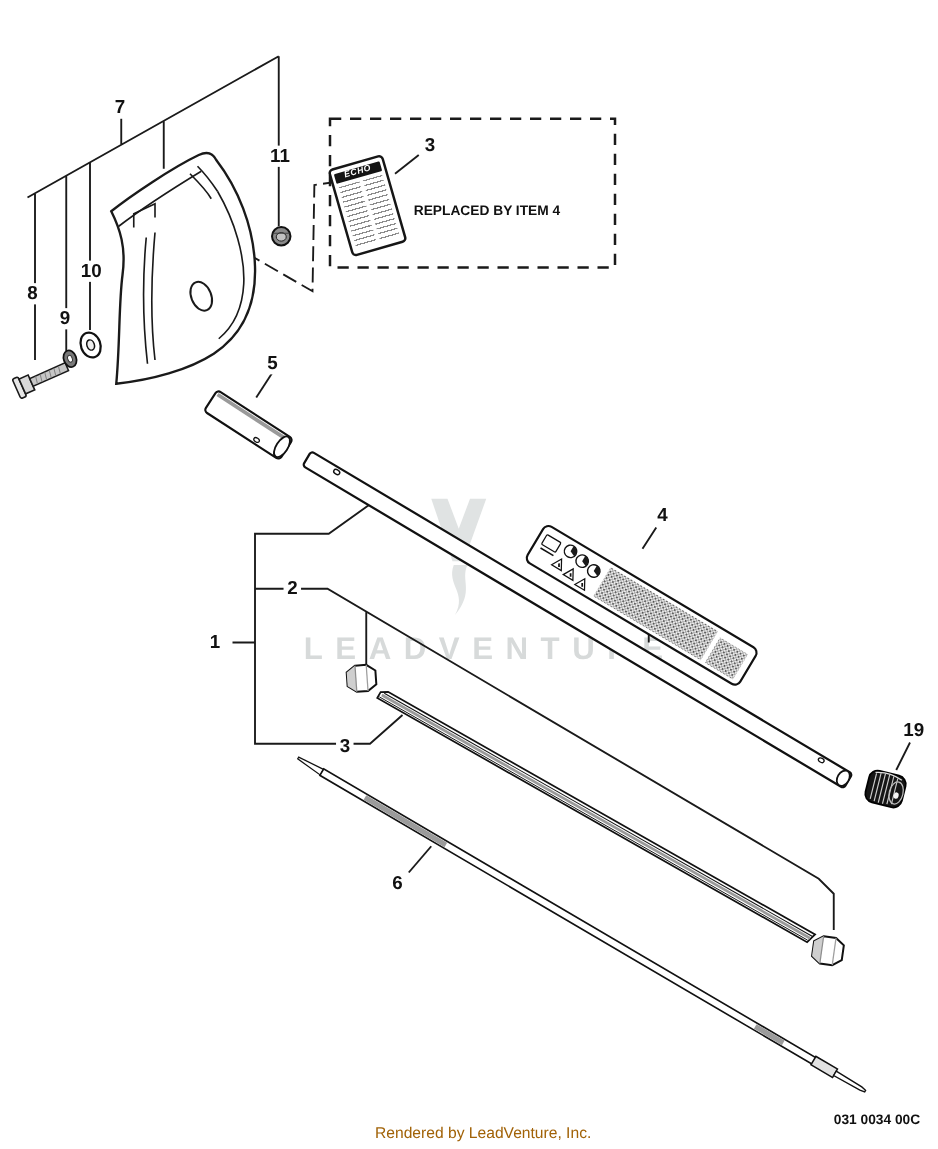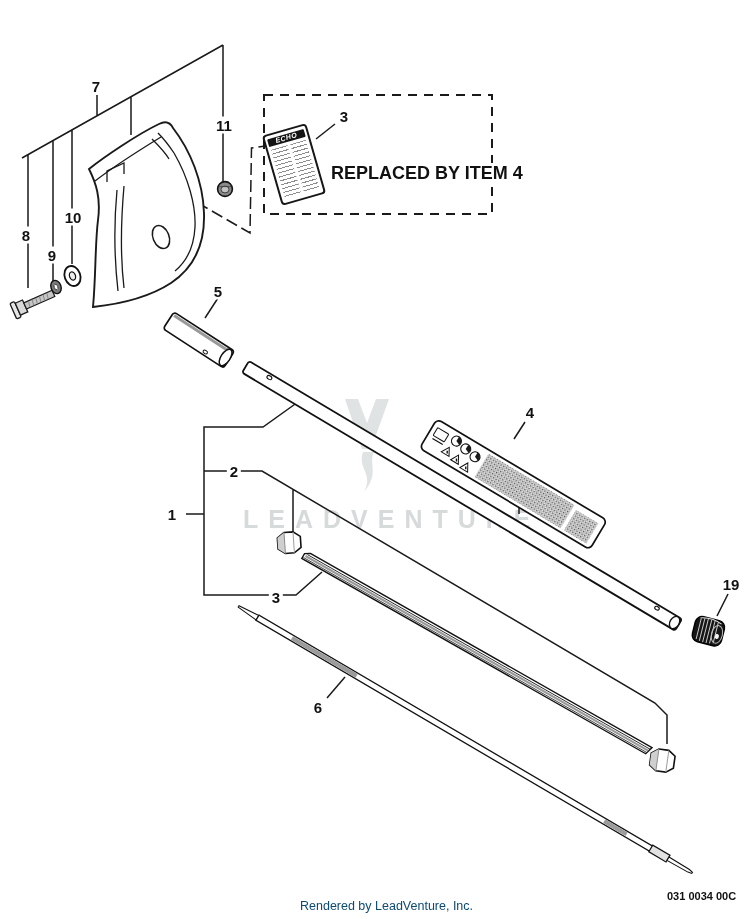--- a/index.html
+++ b/index.html
@@ -11,25 +11,25 @@
   .echo-sticker{position:absolute;left:271px;top:128px;width:46px;height:73px;z-index:2;
                 border:2px solid #161616;border-radius:4px;background:#fff;
                 transform:rotate(-16deg);box-sizing:border-box;}
   .echo-header{margin:3px 2px 2px;background:#141414;color:#fff;font-size:7px;line-height:8px;
                font-weight:bold;font-style:italic;text-align:center;letter-spacing:.5px;border-radius:1px;}
   .echo-lines{display:flex;gap:3px;margin:3px 3px 0;height:50px;}
   .echo-col{flex:1;background:repeating-linear-gradient(to bottom,#8c8c8c 0 1px,transparent 1px 4px);}
   .callout{position:absolute;transform:translate(-50%,-50%);z-index:3;
            font-weight:bold;font-size:15px;color:#111;background:#fff;padding:0 3px;line-height:17px;}
   .replaced-note{position:absolute;left:329px;top:163px;z-index:3;background:#fff;padding:0 2px;
-                 font-weight:bold;font-size:18px;color:#111;white-space:nowrap;}
+                 font-weight:bold;font-size:11px;color:#111;white-space:nowrap;}
   .part-number{position:absolute;left:667px;top:890px;z-index:3;
                font-weight:bold;font-size:11px;color:#111;white-space:nowrap;}
   .credit{position:absolute;left:300px;top:899px;z-index:3;
-          font-size:12.5px;color:#0c4a6e;white-space:nowrap;}
+          font-size:12.5px;color:#a16207;white-space:nowrap;}
 </style>
 </head>
 <body>
 
 <div class="canvas">
 
   <div class="watermark">LEADVENTURE</div>
 
   <svg class="art" width="750" height="919" viewBox="0 0 750 919">
     <defs>

